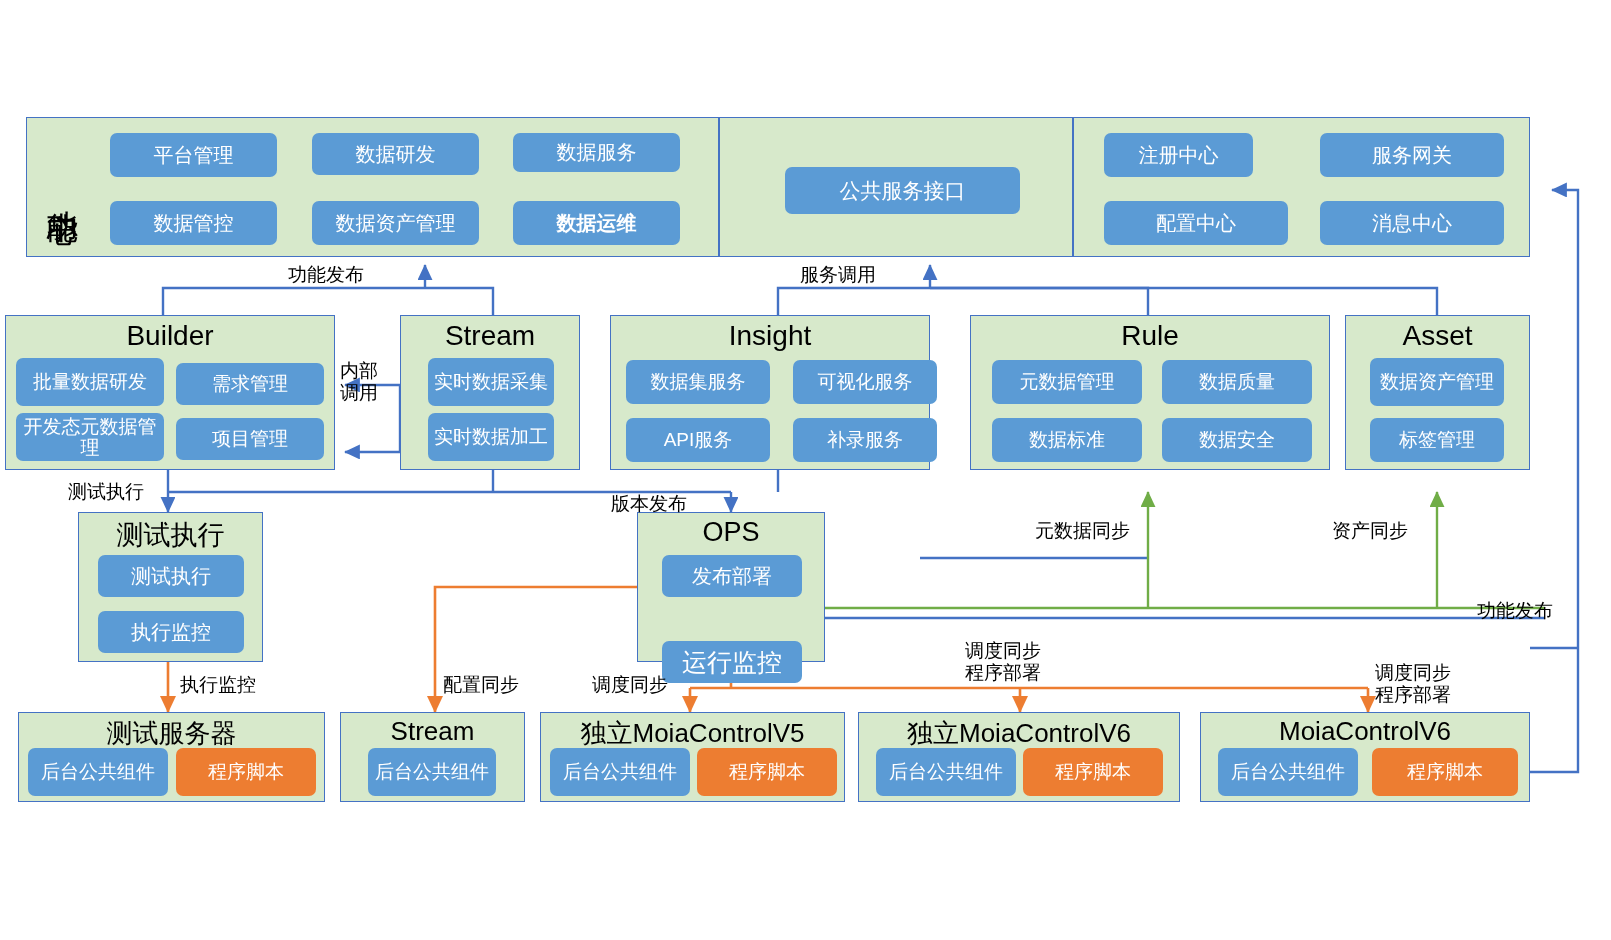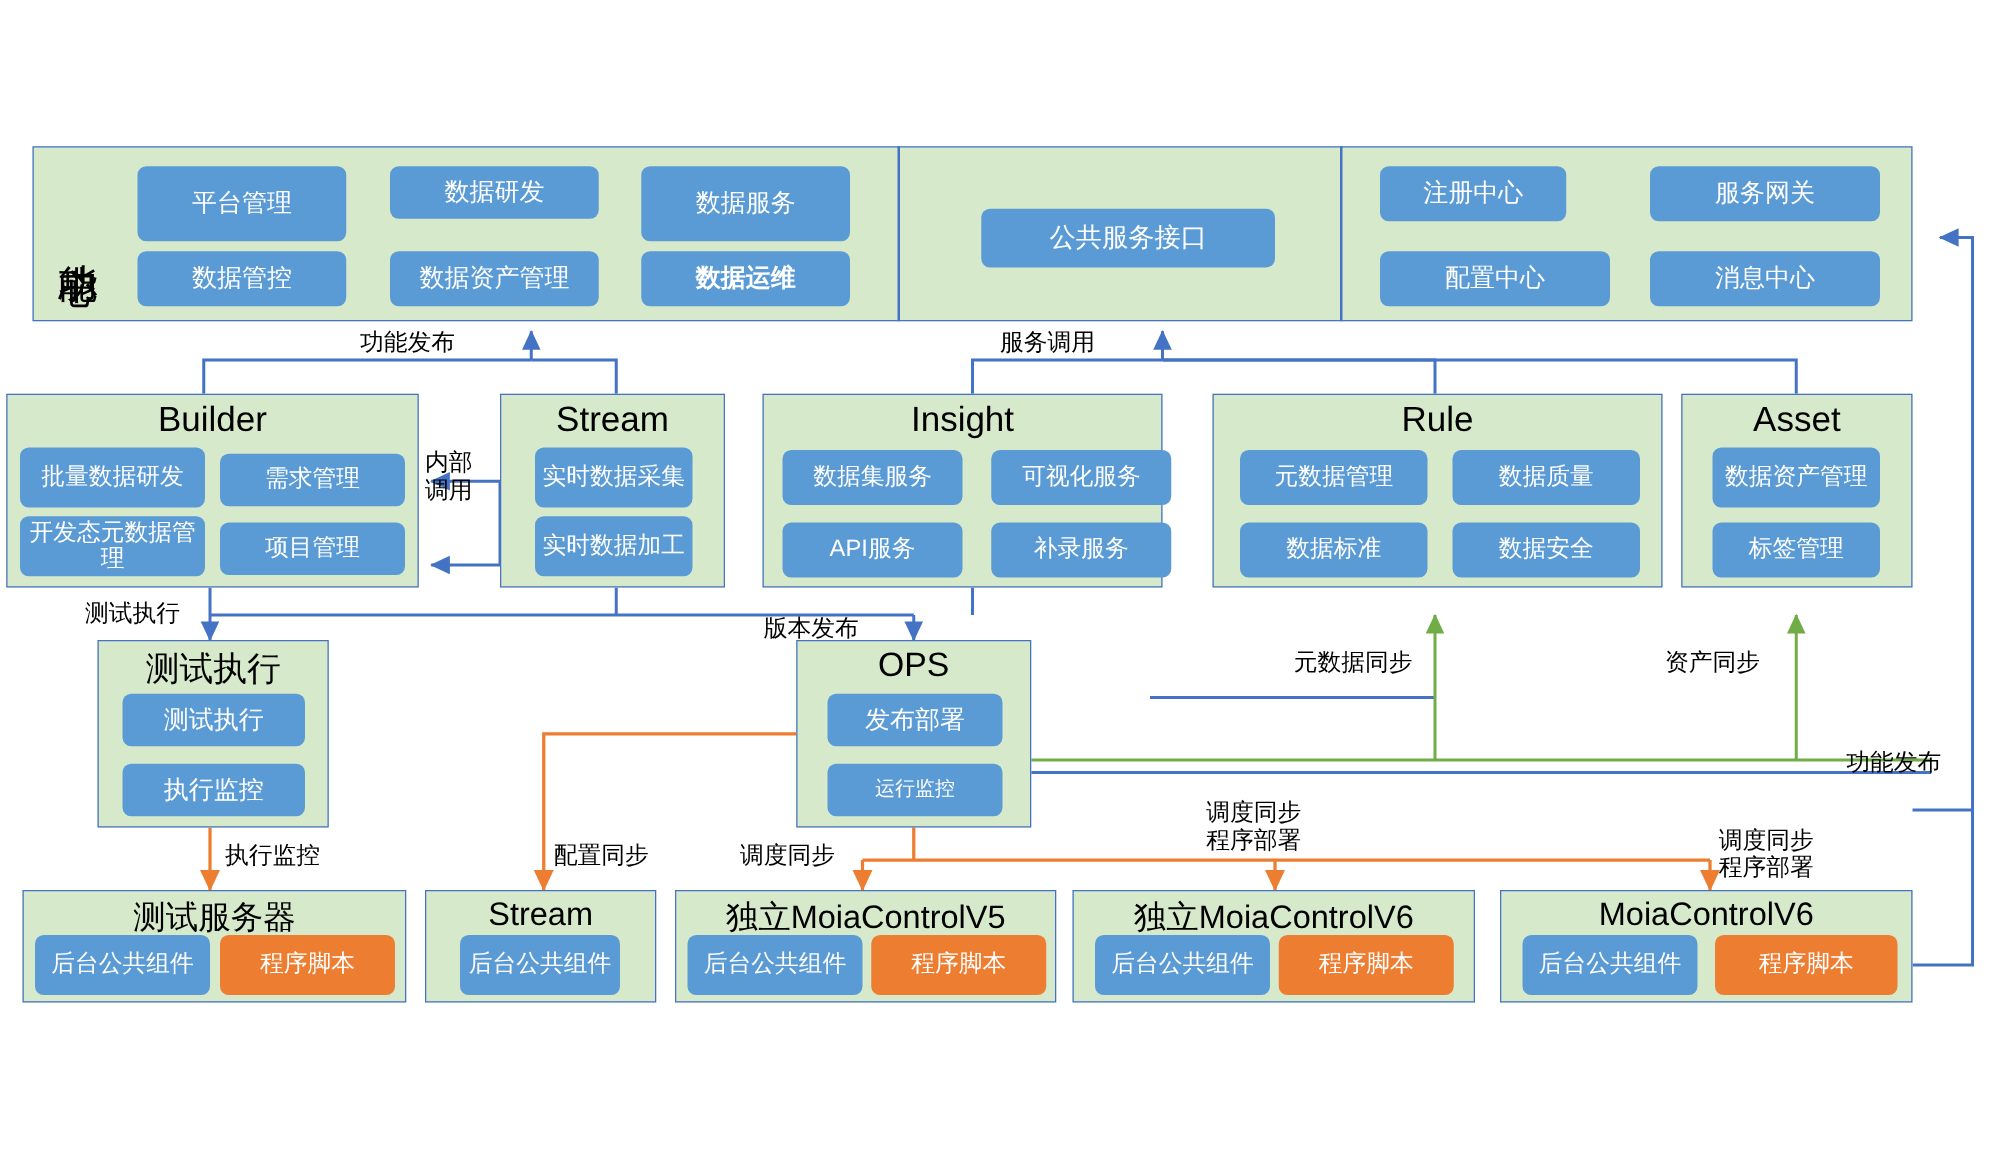--- a/index.html
+++ b/index.html
@@ -121,23 +121,23 @@
 
   <div class="panel" style="left:26px;top:117px;width:1504px;height:140px;">
   </div>
   <div style="position:absolute;left:36px;top:122px;width:52px;height:132px;display:flex;align-items:center;justify-content:center;">
     <span style="font-size:31px;line-height:0.97;writing-mode:vertical-rl;text-orientation:upright;letter-spacing:1px;color:#000;">功能中心</span>
   </div>
 
   <div style="position:absolute;left:718px;top:117px;width:1.6px;height:140px;background:#4472C4;"></div>
   <div style="position:absolute;left:1072px;top:117px;width:1.6px;height:140px;background:#4472C4;"></div>
 
-  <div class="chip" style="left: 110px; top: 133px; width: 167px; height: 60px; font-size: 20px; white-space: normal;">平台管理</div>
+  <div class="chip" style="left: 110px; top: 133px; width: 167px; height: 44px; font-size: 20px; white-space: normal;">平台管理</div>
   <div class="chip" style="left: 312px; top: 133px; width: 167px; height: 42px; font-size: 20px; white-space: normal;">数据研发</div>
-  <div class="chip" style="left: 513px; top: 133px; width: 167px; height: 60px; font-size: 20px; white-space: normal;">数据服务</div>
+  <div class="chip" style="left: 513px; top: 133px; width: 167px; height: 39px; font-size: 20px; white-space: normal;">数据服务</div>
   <div class="chip" style="left: 110px; top: 201px; width: 167px; height: 44px; font-size: 20px; white-space: normal;">数据管控</div>
   <div class="chip" style="left: 312px; top: 201px; width: 167px; height: 44px; font-size: 20px; white-space: normal;">数据资产管理</div>
   <div class="chip" style="left: 513px; top: 201px; width: 167px; height: 44px; font-size: 20px; white-space: normal; font-weight: bold;">数据运维</div>
 
   <div class="chip" style="left: 785px; top: 167px; width: 235px; height: 47px; font-size: 21px; white-space: normal;">公共服务接口</div>
 
   <div class="chip" style="left: 1104px; top: 133px; width: 149px; height: 44px; font-size: 20px; white-space: normal;">注册中心</div>
   <div class="chip" style="left: 1320px; top: 133px; width: 184px; height: 44px; font-size: 20px; white-space: normal;">服务网关</div>
   <div class="chip" style="left: 1104px; top: 201px; width: 184px; height: 44px; font-size: 20px; white-space: normal;">配置中心</div>
   <div class="chip" style="left: 1320px; top: 201px; width: 184px; height: 44px; font-size: 20px; white-space: normal;">消息中心</div>
@@ -174,21 +174,21 @@
   <div class="chip" style="left: 1370px; top: 418px; width: 134px; height: 44px; font-size: 19px; white-space: normal;">标签管理</div>
 
   <div class="panel" style="left:78px;top:512px;width:185px;height:150px;"></div>
   <div class="panel-title" style="left:78px;top:517px;width:185px;font-size:27px;">测试执行</div>
   <div class="chip" style="left: 98px; top: 555px; width: 146px; height: 42px; font-size: 20px; white-space: normal;">测试执行</div>
   <div class="chip" style="left: 98px; top: 611px; width: 146px; height: 42px; font-size: 20px; white-space: normal;">执行监控</div>
 
   <div class="panel" style="left:637px;top:512px;width:188px;height:150px;"></div>
   <div class="panel-title" style="left:637px;top:517px;width:188px;font-size:27px;">OPS</div>
   <div class="chip" style="left: 662px; top: 555px; width: 140px; height: 42px; font-size: 20px; white-space: normal;">发布部署</div>
-  <div class="chip" style="left: 662px; top: 611px; width: 140px; height: 42px; font-size: 16px; white-space: normal;">运行监控</div>
+  <div class="chip" style="left: 662px; top: 641px; width: 140px; height: 42px; font-size: 25px; white-space: normal;">运行监控</div>
 
   <div class="panel" style="left:18px;top:712px;width:307px;height:90px;"></div>
   <div class="panel-title" style="left:18px;top:716px;width:307px;font-size:26px;">测试服务器</div>
   <div class="chip" style="left: 28px; top: 748px; width: 140px; height: 48px; font-size: 19px; white-space: normal;">后台公共组件</div>
   <div class="chip orange" style="left: 176px; top: 748px; width: 140px; height: 48px; font-size: 19px; white-space: normal;">程序脚本</div>
 
   <div class="panel" style="left:340px;top:712px;width:185px;height:90px;"></div>
   <div class="panel-title" style="left:340px;top:716px;width:185px;font-size:26px;">Stream</div>
   <div class="chip" style="left: 368px; top: 748px; width: 128px; height: 48px; font-size: 19px; white-space: normal;">后台公共组件</div>
 

